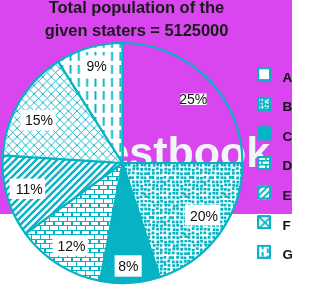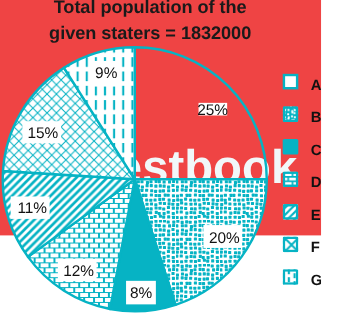--- a/index.html
+++ b/index.html
@@ -1,33 +1,33 @@
 <!DOCTYPE html>
 <html><head>
 <meta charset="utf-8">
 <title>Pie Chart</title>
 <style>
   html,body{margin:0;padding:0;background:#fff;}
   body{width:292px;height:290px;font-family:"Liberation Sans",sans-serif;overflow:hidden;}
-  #root{position:relative;width:292px;height:214px;background:#ef4444;}
+  #root{position:relative;width:292px;height:214px;background:#d946ef;}
   #title{position:absolute;left:0;top:-4px;width:273px;text-align:center;font-weight:bold;
          font-size:16.5px;line-height:22.5px;color:#1a1a1a;letter-spacing:-0.05px;}
   #chart{position:absolute;left:0;top:0;}
   #watermark{position:absolute;left:91px;top:131px;font-size:43px;font-weight:bold;
              line-height:43px;color:#f1f7f9;white-space:nowrap;}
   .lbl{font-size:14px;font-weight:400;fill:#111;font-family:"Liberation Sans",sans-serif;}
   .lgl{font-size:13.5px;font-weight:bold;fill:#111;font-family:"Liberation Sans",sans-serif;}
 </style>
 </head>
 <body>
 
 <div id="root">
   <div id="title">
     <div>Total population of the</div>
-    <div>given staters = 1832000</div>
+    <div>given staters = 5125000</div>
   </div>
   <div id="watermark">testbook</div>
   <svg id="chart" width="292" height="290">
       <defs>
         <pattern id="p-dots" width="40" height="40" patternUnits="userSpaceOnUse">
           <rect width="40" height="40" fill="#fff"></rect>
           <rect x="0.25" y="-0.31" width="2.8" height="2.8" rx="0.5" fill="#06b3c4"></rect>
           <rect x="4.21" y="0.79" width="2.8" height="2.8" rx="0.5" fill="#06b3c4"></rect>
           <rect x="8.29" y="0.28" width="2.8" height="2.8" rx="0.5" fill="#06b3c4"></rect>
           <rect x="11.48" y="0.61" width="2.8" height="2.8" rx="0.5" fill="#06b3c4"></rect>

